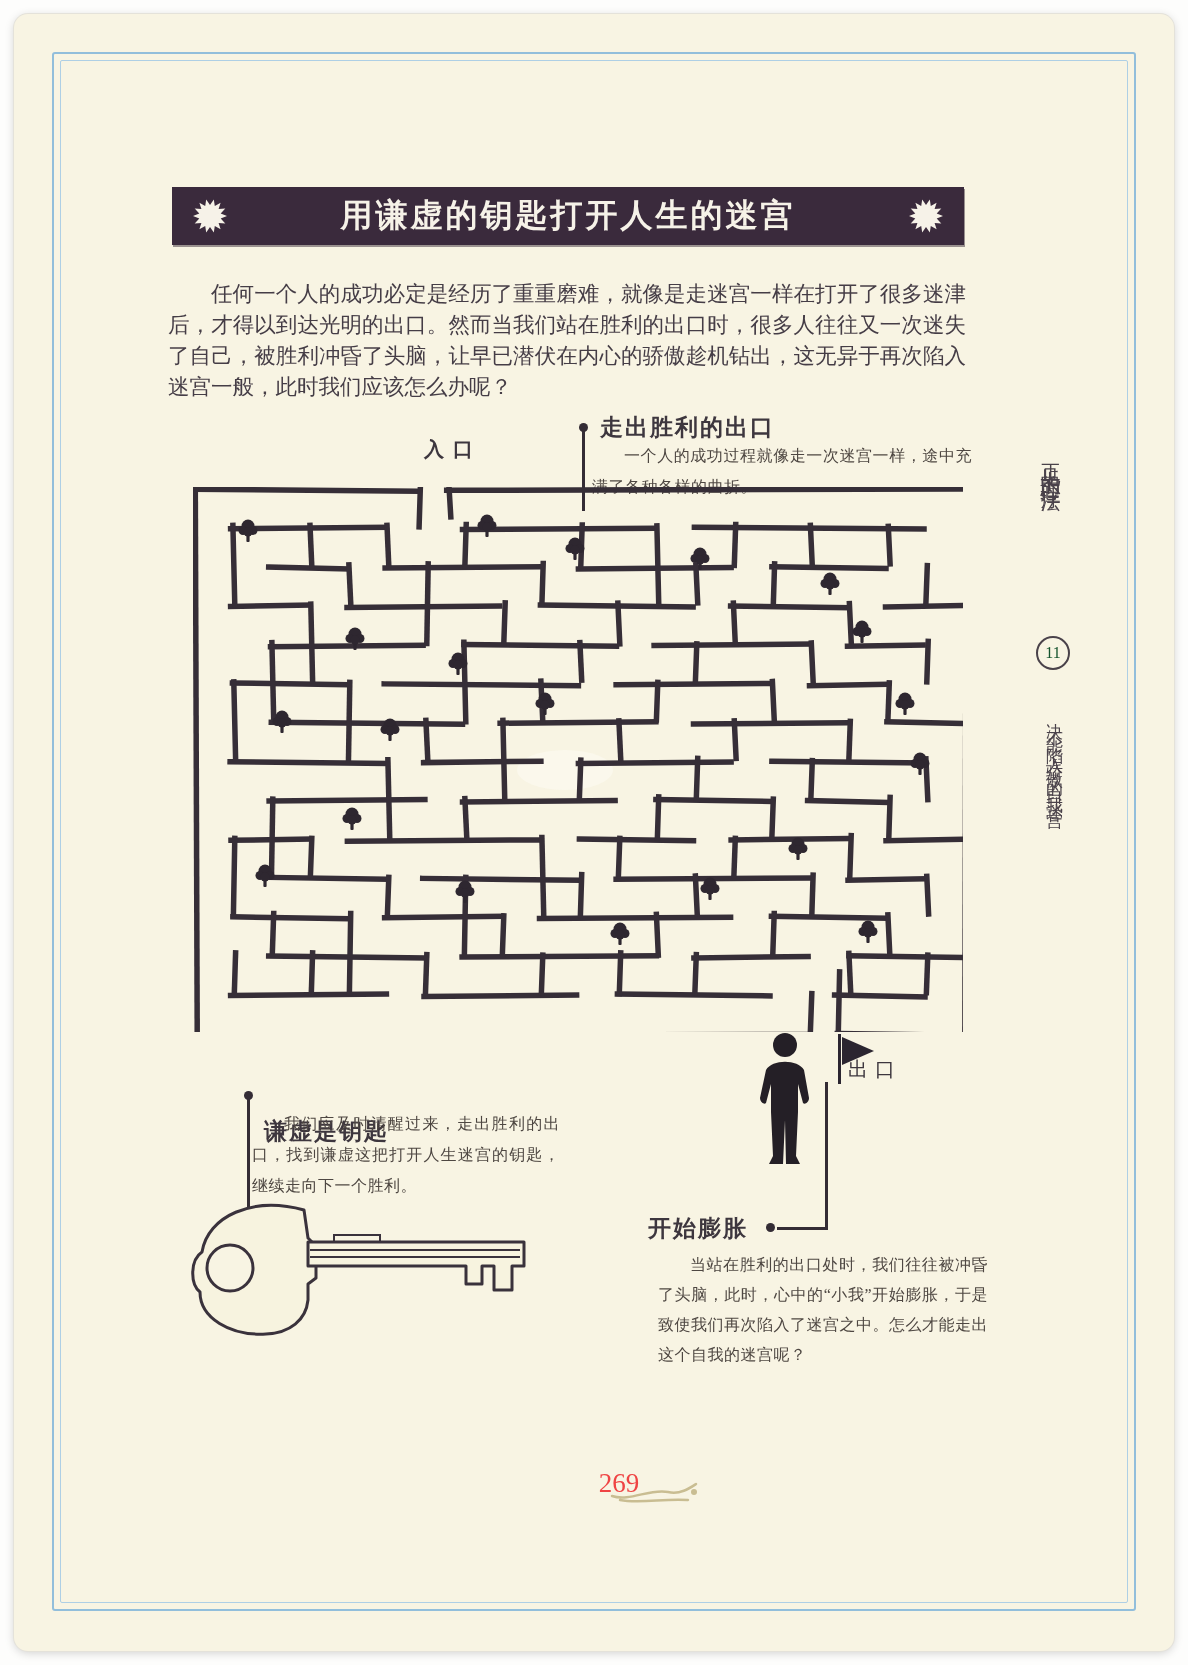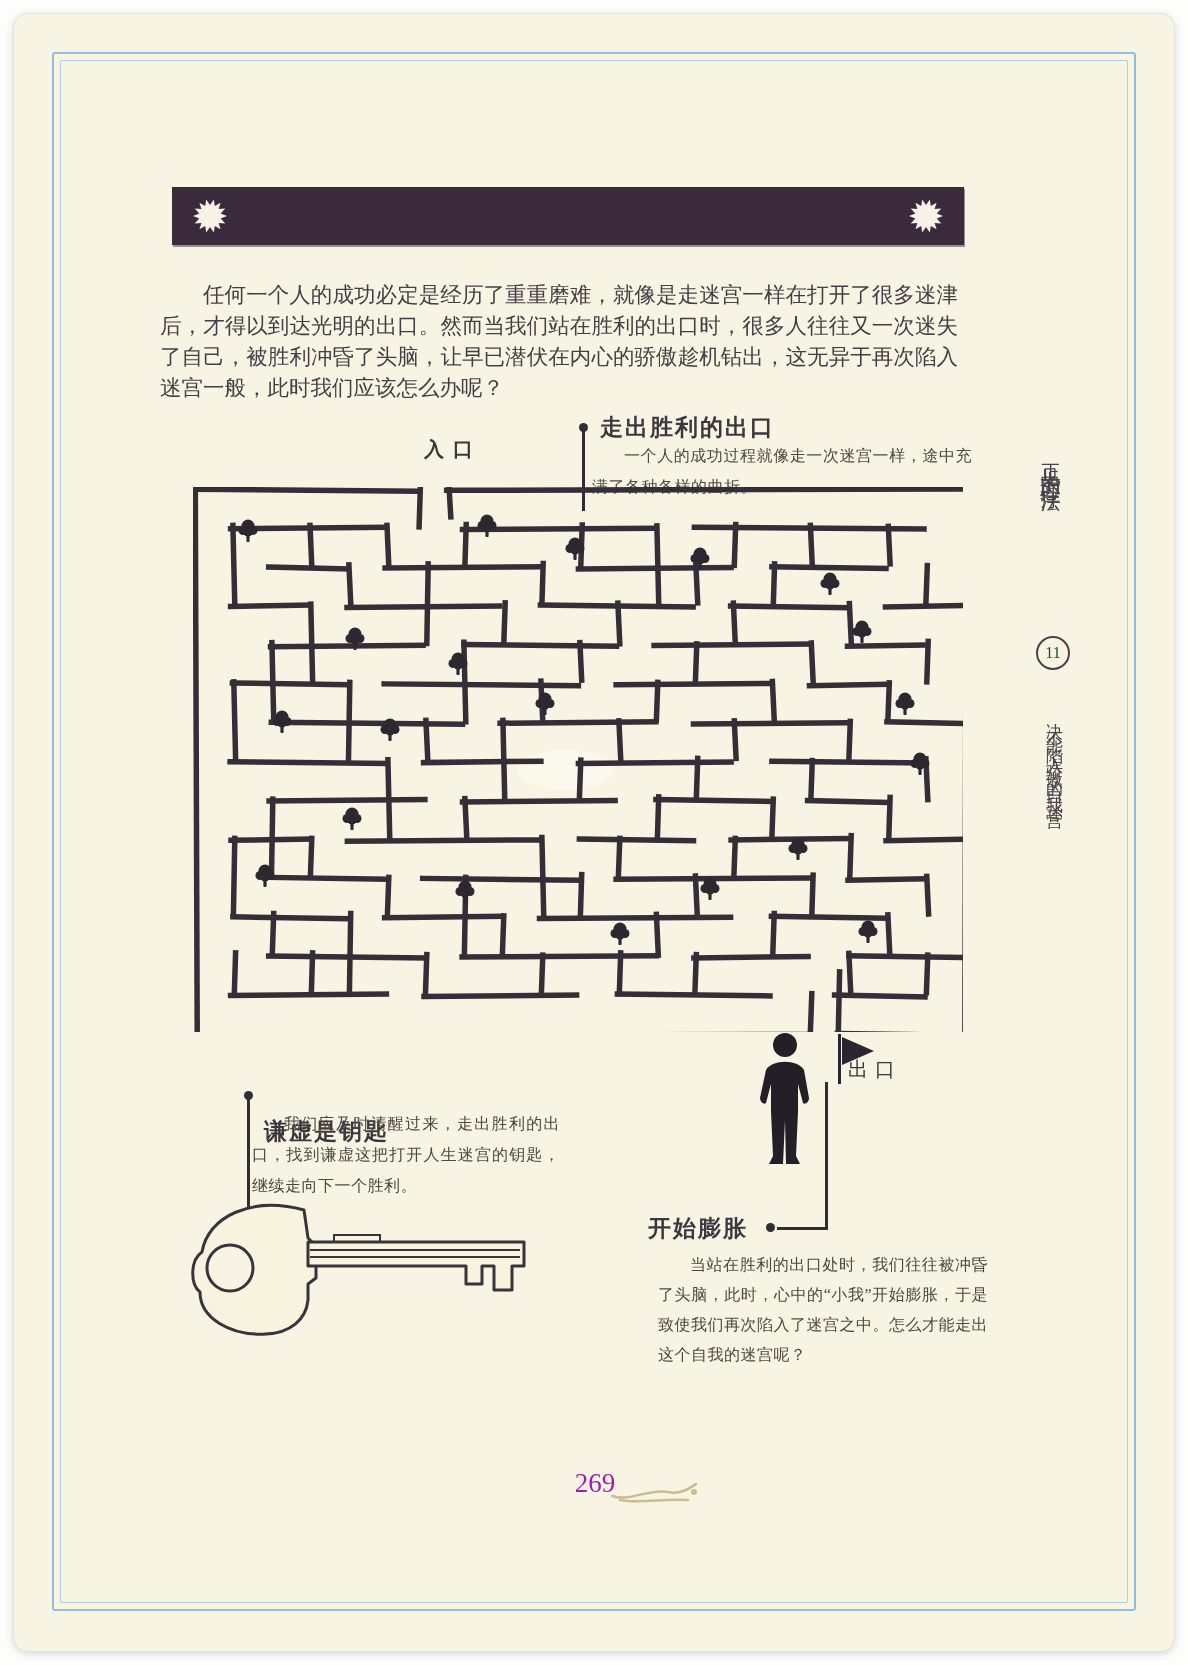--- a/index.html
+++ b/index.html
@@ -27,24 +27,24 @@
     left:172px;top:187px;width:792px;height:58px;
     background:#3a2a3c;color:#f6f2e8;
     display:flex;align-items:center;justify-content:center;
     font-size:32px;font-weight:bold;letter-spacing:3px;
     box-shadow:1px 2px 0 rgba(40,25,40,.45);
   }
   #title-banner svg{position:absolute;top:50%;transform:translateY(-50%);}
   #flower-left{left:18px;} #flower-right{right:18px;}
   
   #intro{
-    left:160px;top:258px;width:798px;
+    left:168px;top:258px;width:798px;
     font-size:21.5px;line-height:31px;color:#453d46;
     text-align:justify;text-indent:2em;
-    font-family:Liberation Serif, serif;
+    font-family:Liberation Mono, monospace;
   }
   
   .co-head{
     font-size:23px;font-weight:bold;color:#3d363e;letter-spacing:2px;
     font-family:"Liberation Sans","DejaVu Sans",sans-serif;white-space:nowrap;
   }
   .co-body{
     font-size:16px;line-height:31px;color:#4e4742;
     text-align:justify;text-indent:2em;letter-spacing:.5px;
     font-family:"Liberation Serif","DejaVu Serif",serif;
@@ -65,37 +65,38 @@
   #side-book{left:1038px;top:448px;font-size:20px;letter-spacing:4px;}
   #side-num{
     left:1036px;top:636px;width:30px;height:30px;border:2px solid #4a424a;
     border-radius:50%;display:flex;align-items:center;justify-content:center;
     font-size:16px;color:#14532d;background:transparent;
     font-family:"Liberation Serif","DejaVu Serif",serif;
   }
   #side-chapter{left:1043px;top:710px;font-size:17px;letter-spacing:8px;}
   
   #page-num{
-    left:540px;top:1468px;width:110px;text-align:center;
-    font-size:27px;color:#a21caf;font-family:"Liberation Serif","DejaVu Serif",serif;
+    left:564px;top:1468px;width:110px;text-align:center;
+    font-size:27px;color:#ef4444;font-family:"Liberation Serif","DejaVu Serif",serif;
   }
 </style>
 </head>
 <body>
 
 <div id="photo">
   <div class="frame-outer">
     <div class="frame-inner"></div>
   </div>
 </div>
 
 <div id="title-banner" class="abs">
   <svg id="flower-left" width="40" height="40" viewBox="-20 -20 40 40">
     <polygon class="starburst" fill="#f6f2e8" points="17.0,0.0 10.7,2.4 15.3,7.4 8.6,6.9 10.6,13.3 4.8,9.9 3.8,16.6 0.0,11.0 -3.8,16.6 -4.8,9.9 -10.6,13.3 -8.6,6.9 -15.3,7.4 -10.7,2.4 -17.0,0.0 -10.7,-2.4 -15.3,-7.4 -8.6,-6.9 -10.6,-13.3 -4.8,-9.9 -3.8,-16.6 -0.0,-11.0 3.8,-16.6 4.8,-9.9 10.6,-13.3 8.6,-6.9 15.3,-7.4 10.7,-2.4"></polygon>
   </svg>
+  <span>用谦虚的钥匙打开人生的迷宫</span>
   <svg id="flower-right" width="40" height="40" viewBox="-20 -20 40 40">
     <polygon class="starburst" fill="#f6f2e8" points="17.0,0.0 10.7,2.4 15.3,7.4 8.6,6.9 10.6,13.3 4.8,9.9 3.8,16.6 0.0,11.0 -3.8,16.6 -4.8,9.9 -10.6,13.3 -8.6,6.9 -15.3,7.4 -10.7,2.4 -17.0,0.0 -10.7,-2.4 -15.3,-7.4 -8.6,-6.9 -10.6,-13.3 -4.8,-9.9 -3.8,-16.6 -0.0,-11.0 3.8,-16.6 4.8,-9.9 10.6,-13.3 8.6,-6.9 15.3,-7.4 10.7,-2.4"></polygon>
   </svg>
 </div>
 
 <p id="intro" class="abs">任何一个人的成功必定是经历了重重磨难，就像是走迷宫一样在打开了很多迷津后，才得以到达光明的出口。然而当我们站在胜利的出口时，很多人往往又一次迷失了自己，被胜利冲昏了头脑，让早已潜伏在内心的骄傲趁机钻出，这无异于再次陷入迷宫一般，此时我们应该怎么办呢？</p>
 
 <div class="abs dot" style="left:579px;top:423px;"></div>
 <div class="abs vline" style="left:582px;top:431px;height:80px;"></div>
 <div class="abs co-head" style="left:600px;top:412px;">走出胜利的出口</div>

